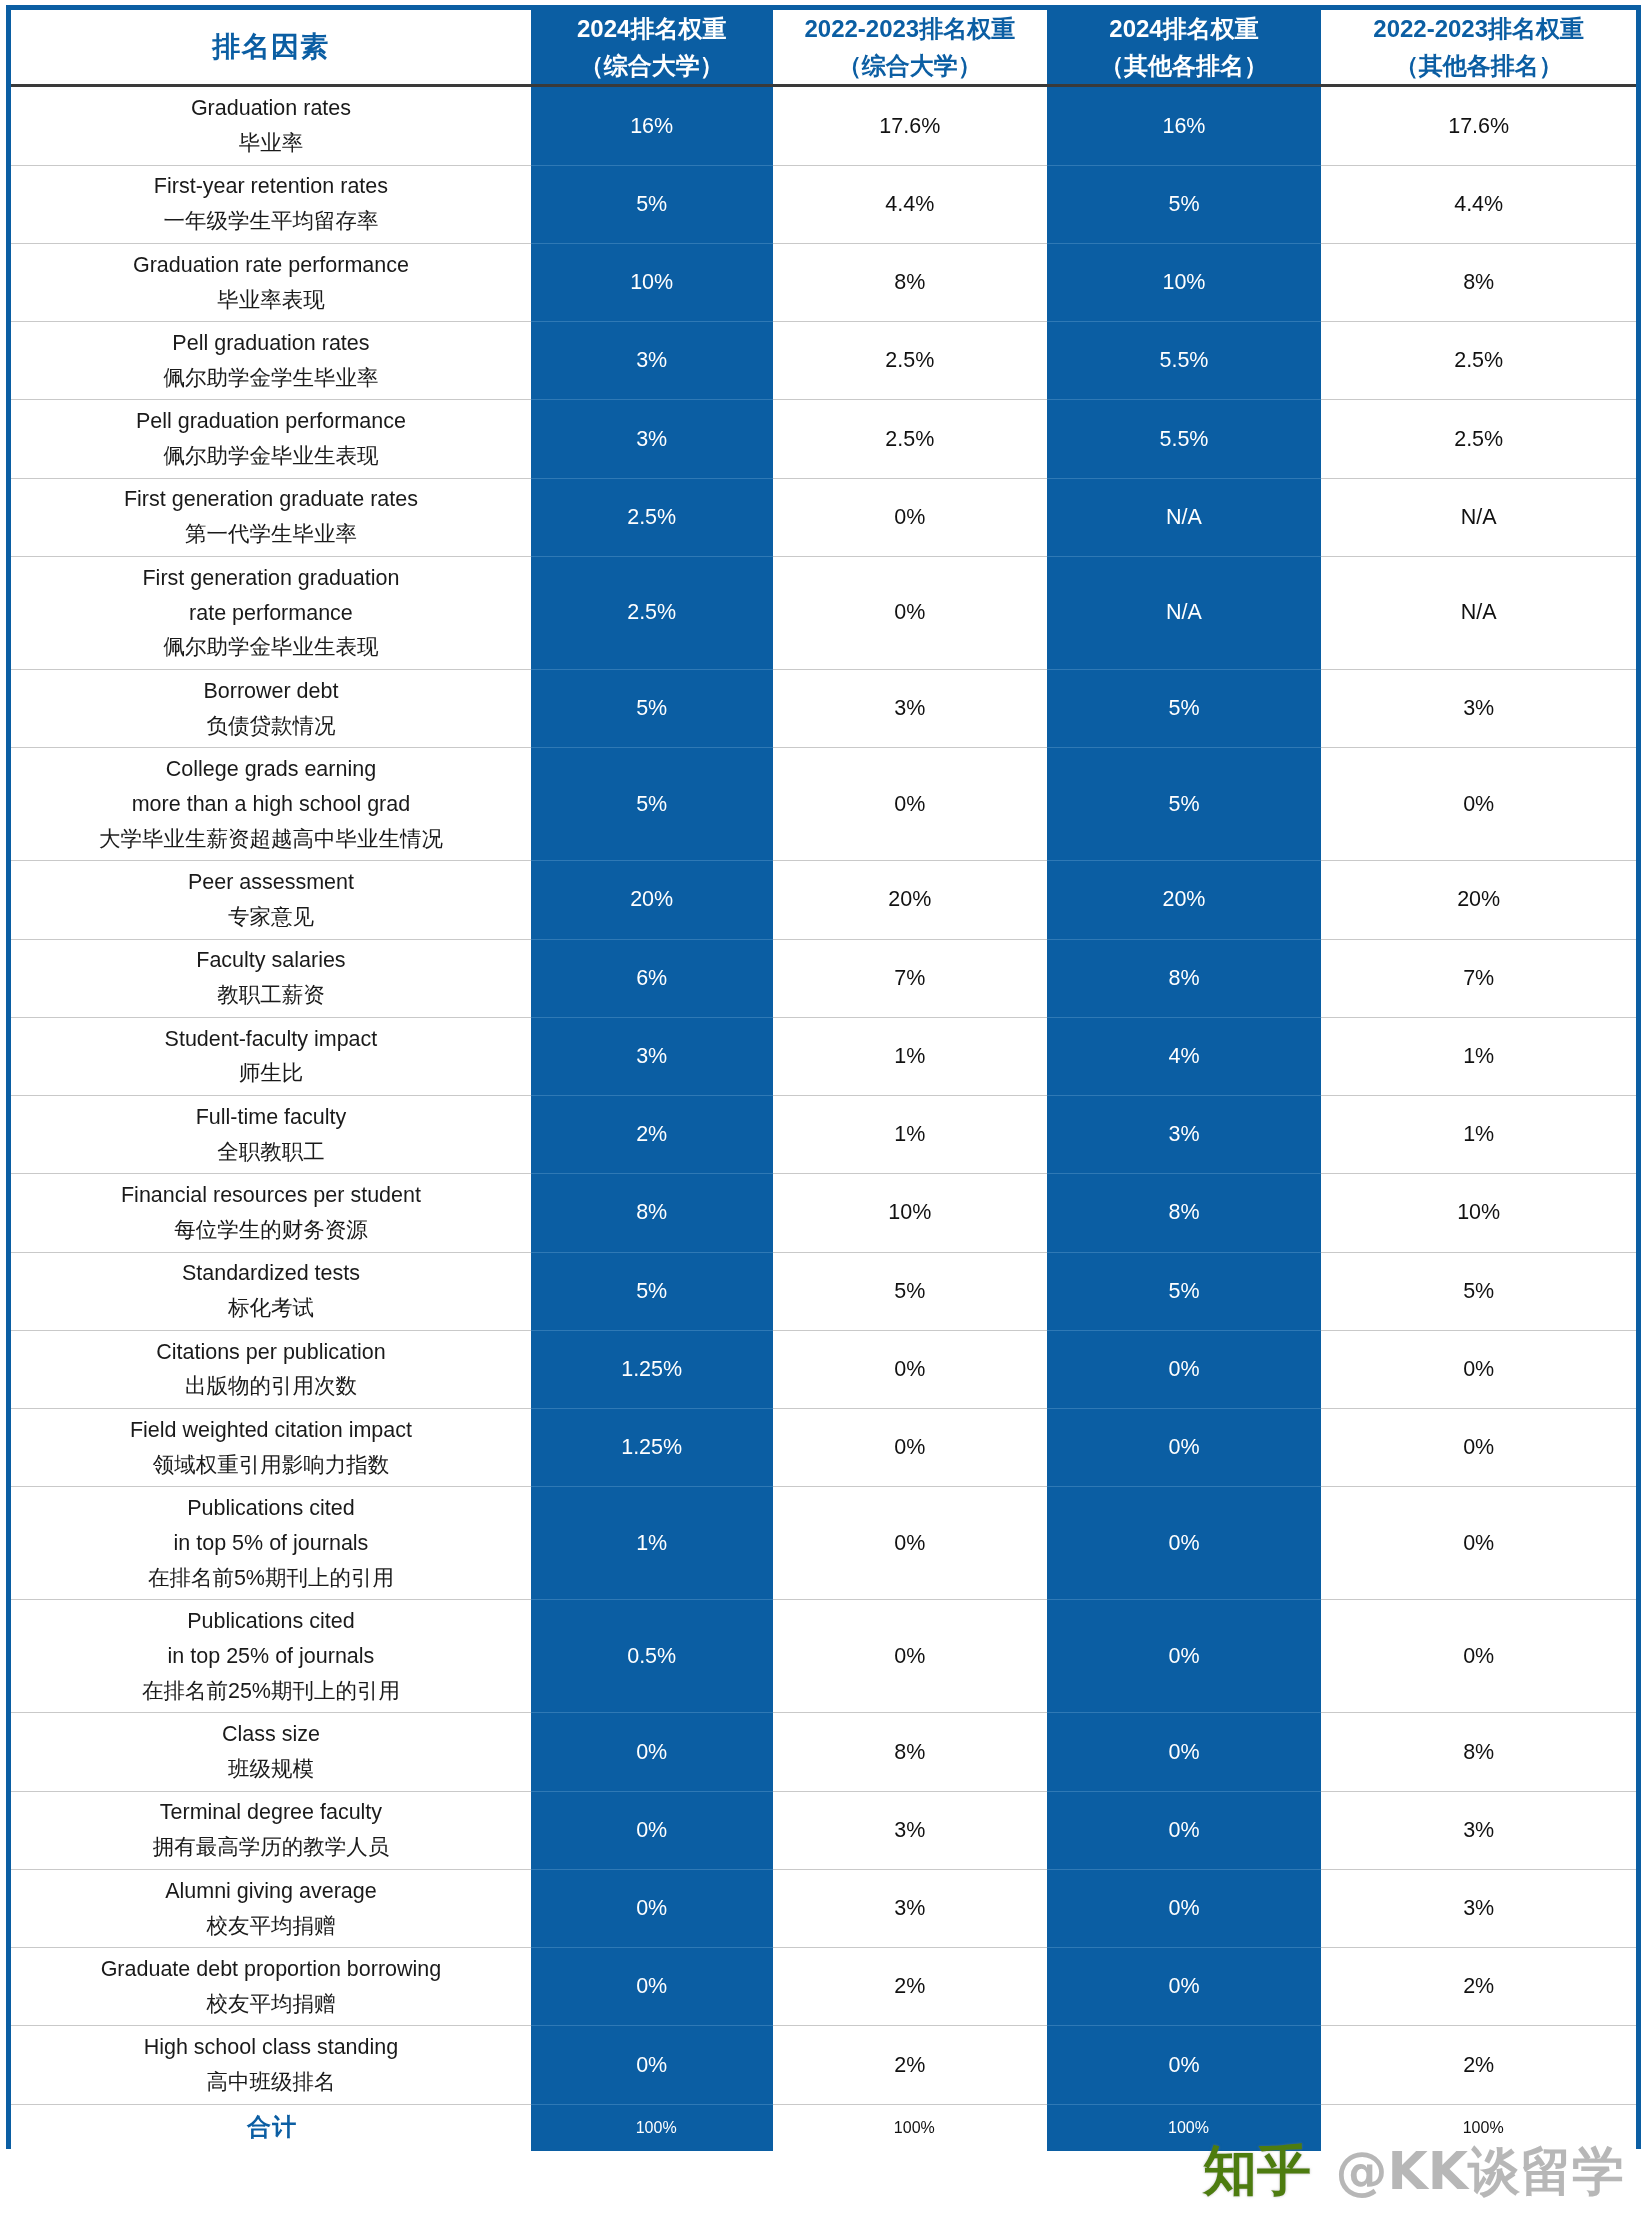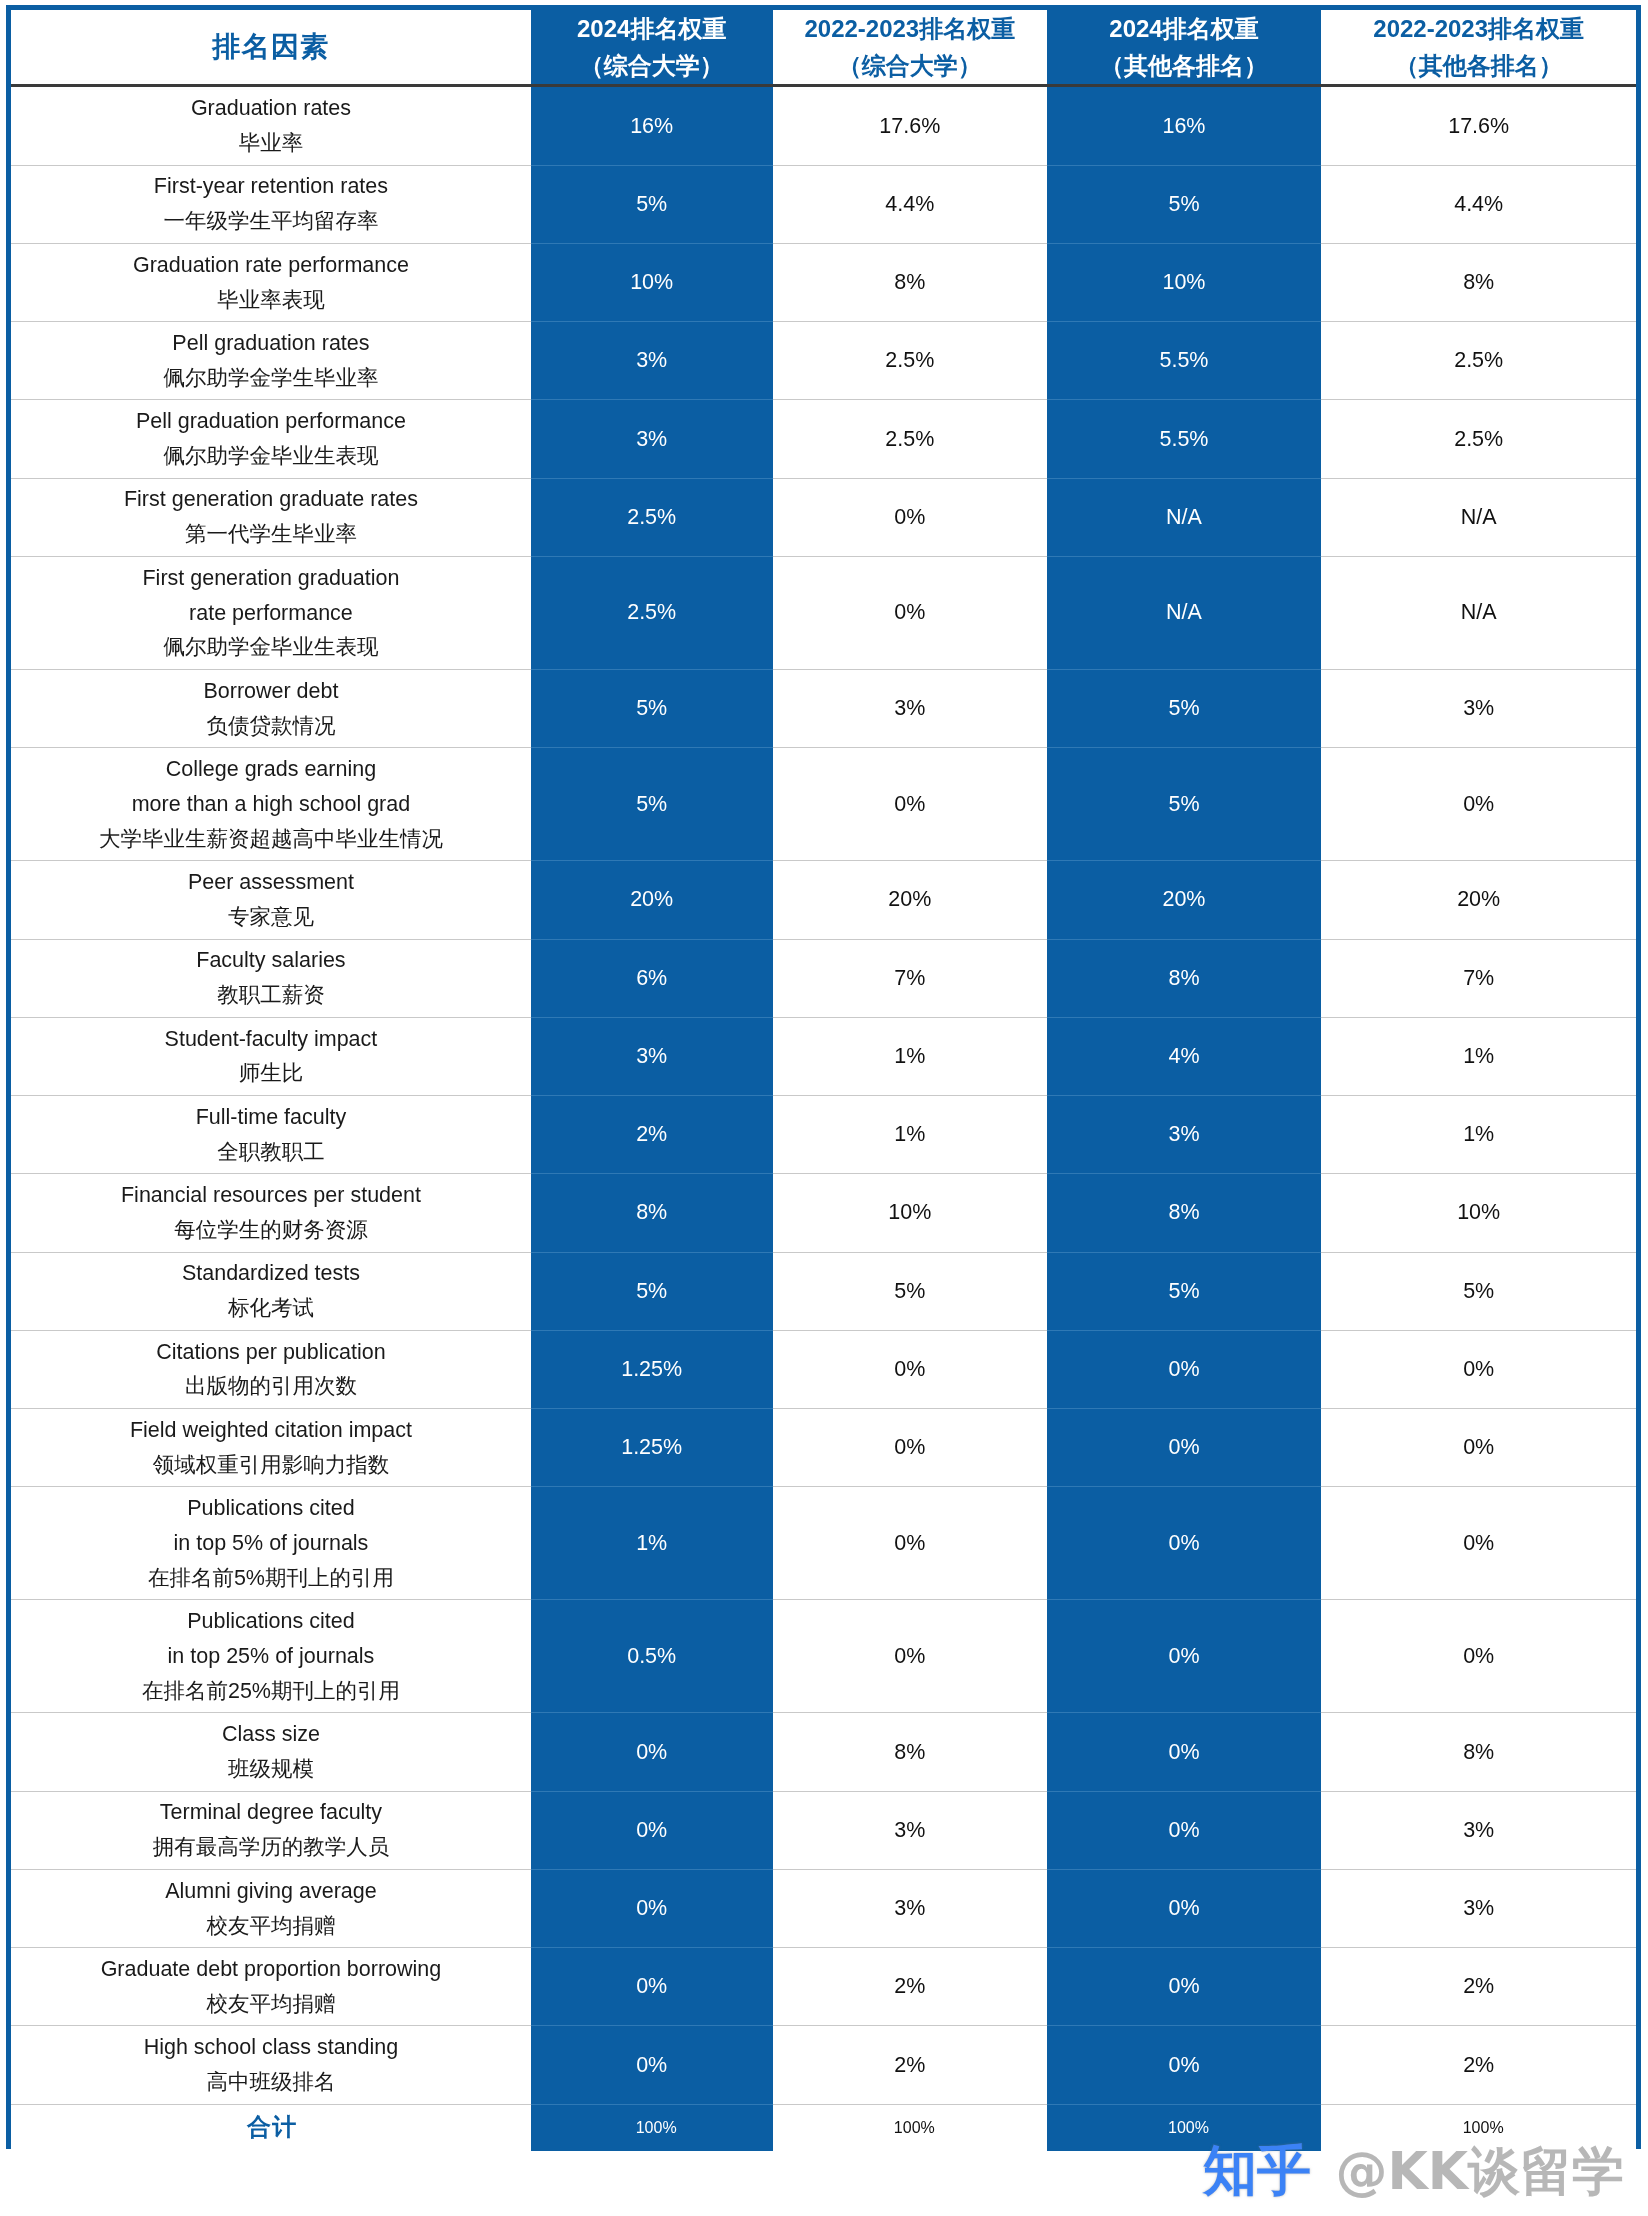--- a/index.html
+++ b/index.html
@@ -121,21 +121,21 @@
     display: flex;
     align-items: center;
     gap: 16.4px;
     pointer-events: none;
     z-index: 5;
   }
   .wm-logo {
     font-family: "DejaVu Sans", sans-serif;
     font-size: 54px;
     font-weight: bold;
-    color: #3b82f6;
+    color: #4d7c0f;
     text-shadow: 0 0 2.5px rgba(120,120,120,0.55);
     line-height: 1;
   }
   .wm-handle {
     font-family: "DejaVu Sans", sans-serif;
     font-size: 52px;
     font-weight: bold;
     color: rgba(170,170,170,0.85);
     line-height: 1;
     margin-left: 8px;

